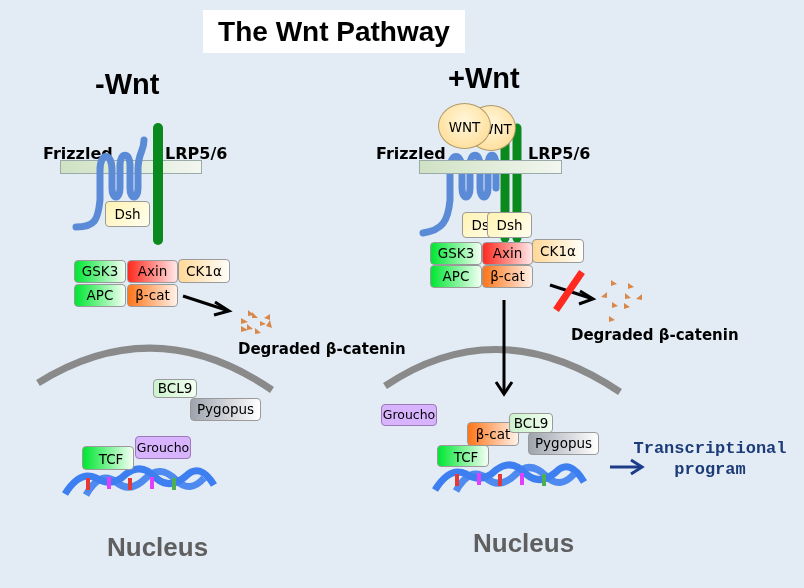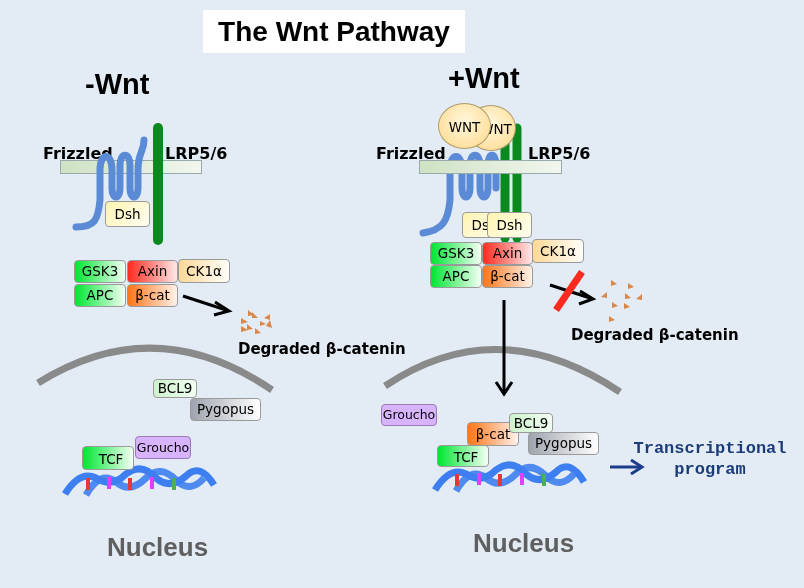--- a/index.html
+++ b/index.html
@@ -21,21 +21,21 @@
   .tcf { background:linear-gradient(90deg,#00e632,#f4fff4);padding-left:6px; }
   .nucleus { font-weight:bold; font-size:26px; color:#5f5f5f; }
   .trans { font-weight:bold; font-size:17px; color:#1c3c78; text-align:center; line-height:21px;font-family:Liberation Mono, monospace; }
   .wnt { border-radius:50%; background:radial-gradient(circle at 50% 40%,#fff7dc,#ffd889); border:1px solid #b09a6a; font-family:"DejaVu Sans", sans-serif; font-size:13.5px; text-align:center; box-sizing:border-box; }
 </style>
 </head>
 <body>
 
 <div class="abs title">The Wnt Pathway</div>
 
-<div class="abs state" style="left:85px;top:68px;">-Wnt</div>
+<div class="abs state" style="left:95px;top:68px;">-Wnt</div>
 
 <div class="abs membrane" style="left:60px;top:160px;width:140px;"></div>
 
 <div class="abs lbl" style="left:43px;top:144px;">Frizzled</div>
 <div class="abs lbl" style="left:165px;top:144px;">LRP5/6</div>
 
 <svg class="abs" style="left:0;top:0;" width="804" height="588">
 
   <path d="M76,227 C95,227 98,220 100,200 L100,170 C100,152 112,152 112,170 L112,188 C112,200 120,200 120,188 L120,165 C120,152 130,152 130,165 L130,188 C130,200 138,200 138,188 L138,170 C138,152 144,152 144,140" fill="none" stroke="#5b8bd6" stroke-width="7" stroke-linecap="round"></path>
 

